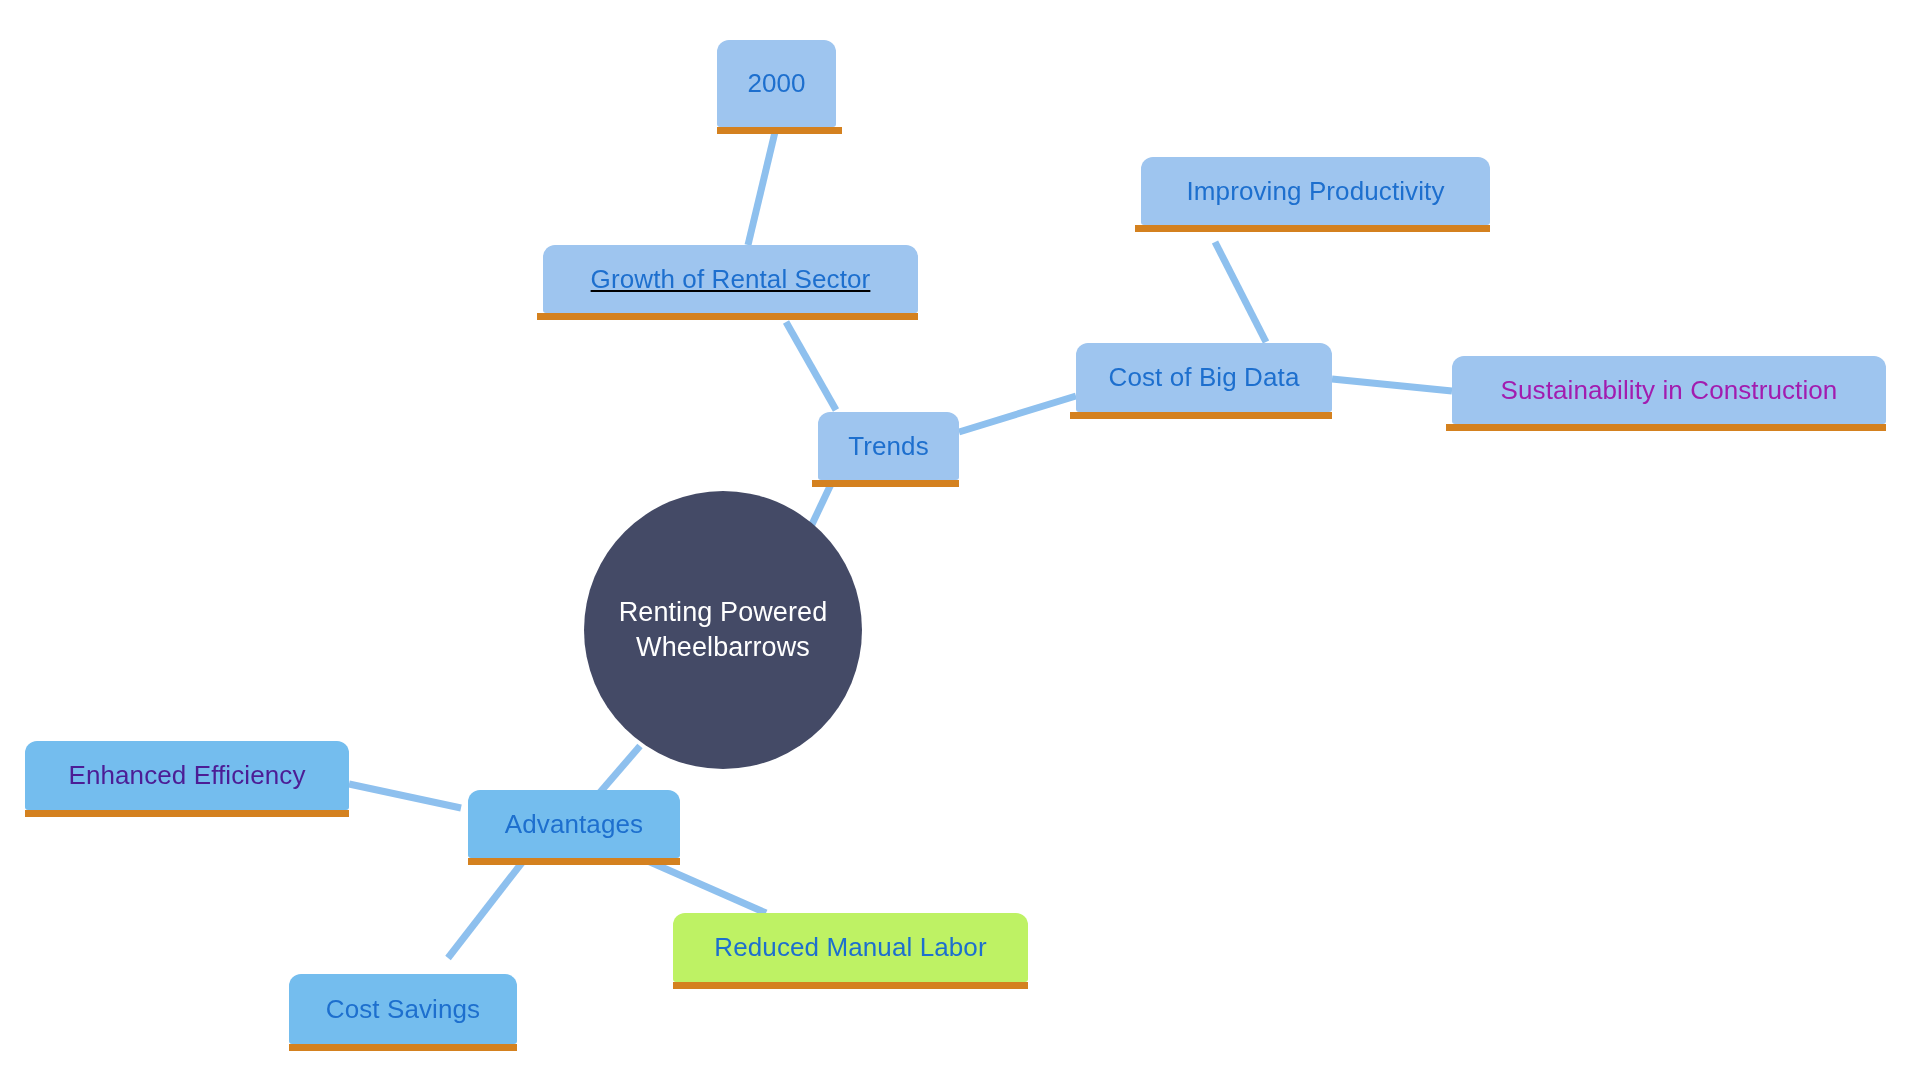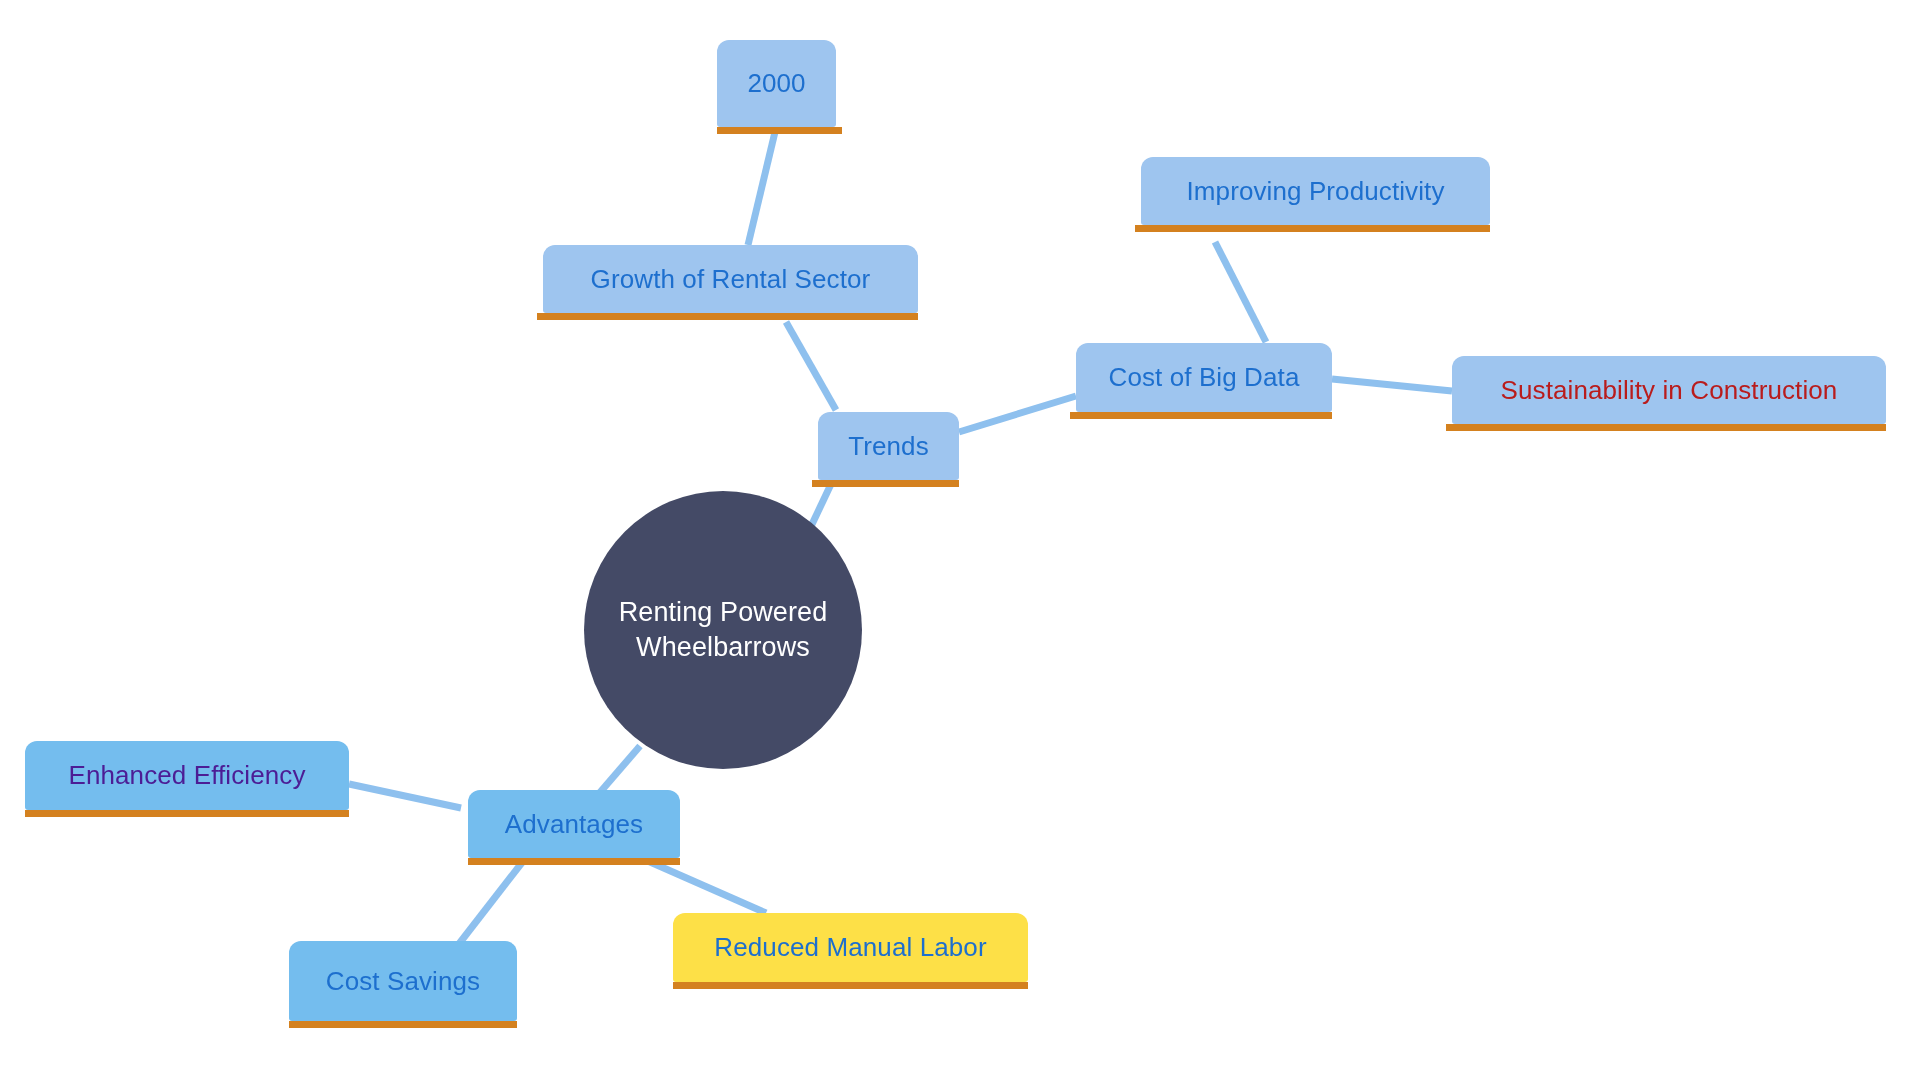--- a/index.html
+++ b/index.html
@@ -130,21 +130,21 @@
     </div>
 
   <div class="box-node" style="left: 818px; top: 412px; width: 141px; height: 68px;">
         <div class="box-underline" style="left: -6px; width: 147px; background: rgb(212, 129, 31);"></div>
         <div class="box-body" style="background: rgb(158, 197, 239);">
           <span class="box-label" style="color: rgb(29, 111, 206);">Trends</span>
         </div>
       </div>
       <div class="box-node" style="left: 543px; top: 245px; width: 375px; height: 68px;">
         <div class="box-underline" style="left: -6px; width: 381px; background: rgb(212, 129, 31);"></div>
-        <div class="box-body" style="background: rgb(158, 197, 239);">
+        <div class="box-body" style="background: rgb(158, 197, 239); text-decoration: underline;">
           <span class="box-label" style="color: rgb(29, 111, 206);">Growth of Rental Sector</span>
         </div>
       </div>
       <div class="box-node" style="left: 717px; top: 40px; width: 119px; height: 87px;">
         <div class="box-underline" style="left: 0px; width: 125px; background: rgb(212, 129, 31);"></div>
         <div class="box-body" style="background: rgb(158, 197, 239);">
           <span class="box-label" style="color: rgb(29, 111, 206);">2000</span>
         </div>
       </div>
       <div class="box-node" style="left: 1076px; top: 343px; width: 256px; height: 69px;">
@@ -155,42 +155,42 @@
       </div>
       <div class="box-node" style="left: 1141px; top: 144px; width: 349px; height: 68px; margin-top: 13px;">
         <div class="box-underline" style="left: -6px; width: 355px; background: rgb(212, 129, 31);"></div>
         <div class="box-body" style="background: rgb(158, 197, 239);">
           <span class="box-label" style="color: rgb(29, 111, 206);">Improving Productivity</span>
         </div>
       </div>
       <div class="box-node" style="left: 1452px; top: 356px; width: 434px; height: 68px;">
         <div class="box-underline" style="left: -6px; width: 440px; background: rgb(212, 129, 31);"></div>
         <div class="box-body" style="background: rgb(158, 197, 239);">
-          <span class="box-label" style="color: #b91c1c;">Sustainability in Construction</span>
+          <span class="box-label" style="color: #a21caf;">Sustainability in Construction</span>
         </div>
       </div>
       <div class="box-node" style="left: 461px; top: 790px; width: 212px; height: 68px; margin-left: 7px;">
         <div class="box-underline" style="left: 0px; width: 212px; background: rgb(212, 129, 31);"></div>
         <div class="box-body tint-strong" style="background: rgb(116, 189, 238);">
           <span class="box-label" style="color: rgb(29, 111, 206);">Advantages</span>
         </div>
       </div>
       <div class="box-node" style="left: 25px; top: 741px; width: 324px; height: 69px;">
         <div class="box-underline" style="left: 0px; width: 324px; background: rgb(212, 129, 31);"></div>
         <div class="box-body tint-strong" style="background: rgb(116, 189, 238);">
           <span class="box-label" style="color: #4c1d95;">Enhanced Efficiency</span>
         </div>
       </div>
-      <div class="box-node" style="left: 289px; top: 941px; width: 228px; height: 80px;">
+      <div class="box-node" style="left: 289px; top: 974px; width: 228px; height: 70px;">
         <div class="box-underline" style="left: 0px; width: 228px; background: rgb(212, 129, 31);"></div>
         <div class="box-body tint-strong" style="background: rgb(116, 189, 238);">
           <span class="box-label" style="color: rgb(29, 111, 206);">Cost Savings</span>
         </div>
       </div>
       <div class="box-node" style="left: 673px; top: 913px; width: 355px; height: 69px;">
         <div class="box-underline" style="left: 0px; width: 355px; background: rgb(212, 129, 31);"></div>
-        <div class="box-body tint-strong" style="background: #fde047;">
+        <div class="box-body tint-strong" style="background: #bef264;">
           <span class="box-label" style="color: rgb(29, 111, 206);">Reduced Manual Labor</span>
         </div>
       </div>
     </div>
 
 </div>
 
 </body></html>

